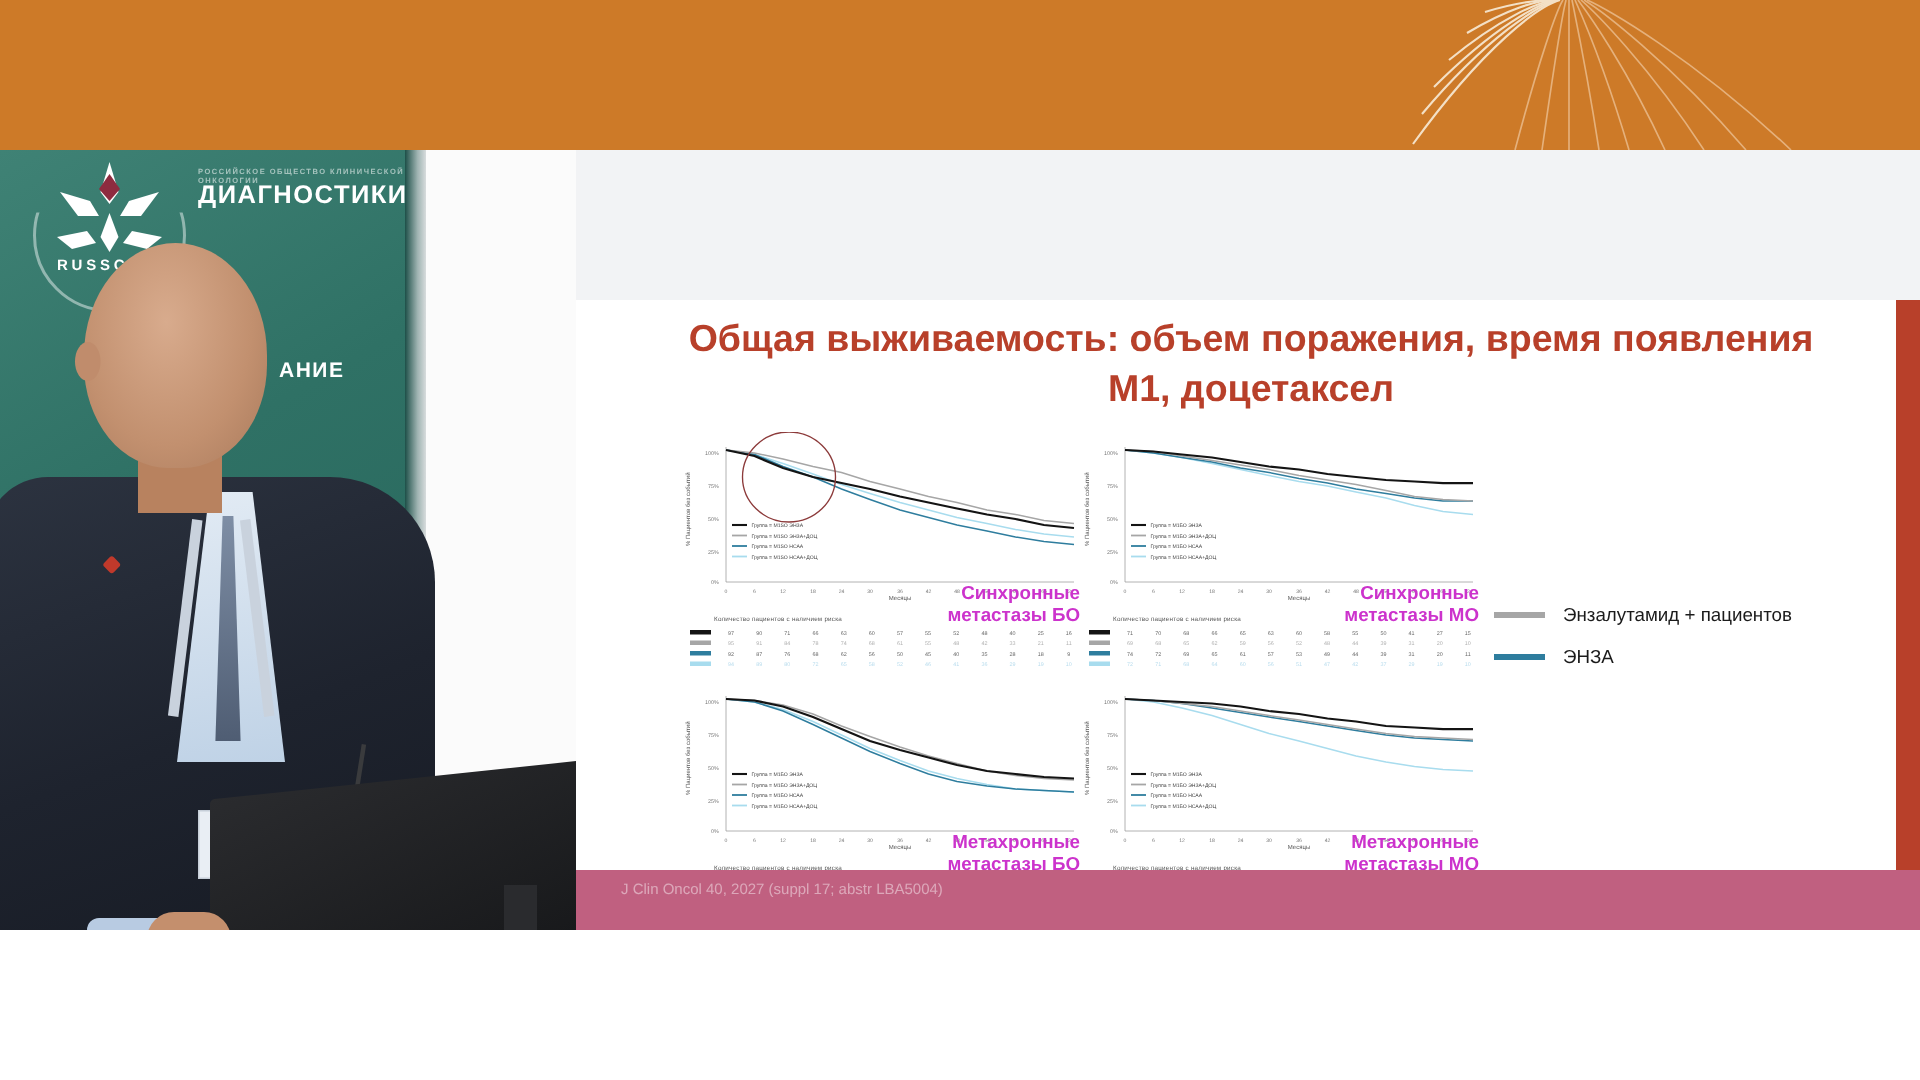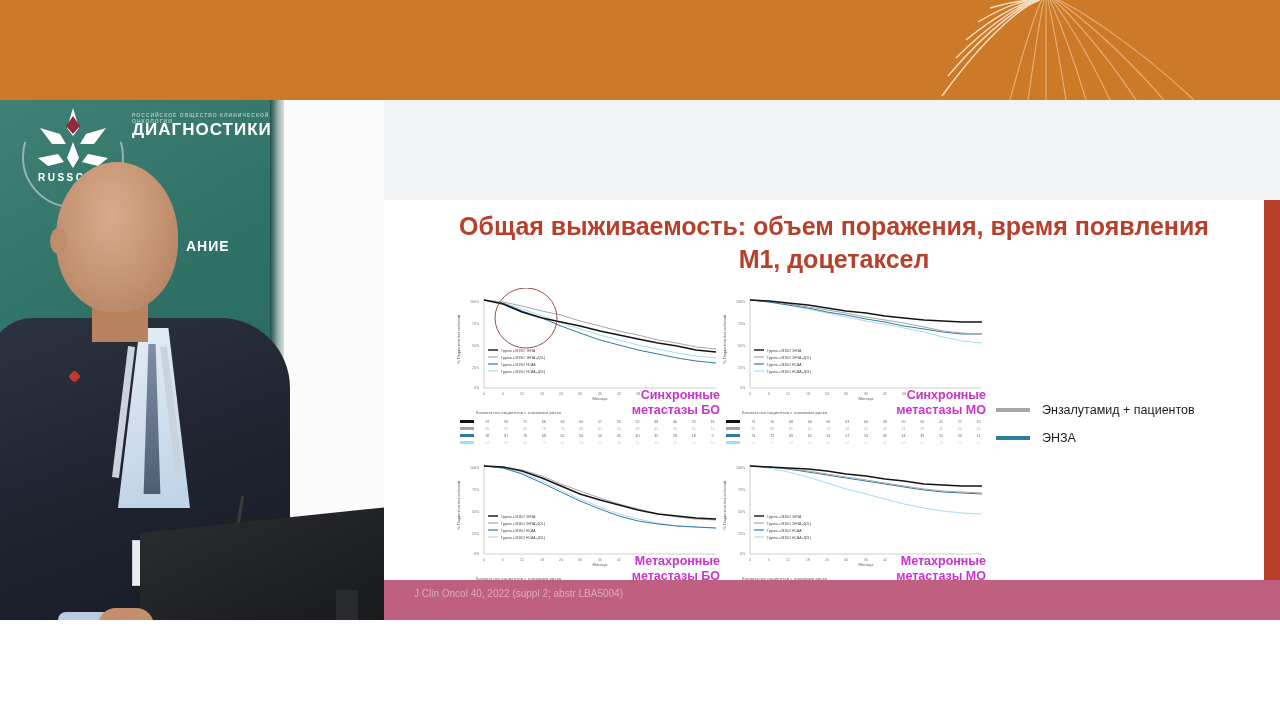--- a/index.html
+++ b/index.html
@@ -776,21 +776,21 @@
     <div id="volume-note">
       <div>БО: большой объем</div>
       <div>МО: малый объем</div>
     </div>
   </div>
 
   <div id="slide-accent-bar"></div>
 </div>
 
 <div id="citation-strip">
-  <div id="citation-text">J Clin Oncol 40, 2022 (suppl 2; abstr LBA5004)</div>
+  <div id="citation-text">J Clin Oncol 40, 2027 (suppl 17; abstr LBA5004)</div>
 </div>
 
 <div id="footer">
 
   
 
   
 
   
 

